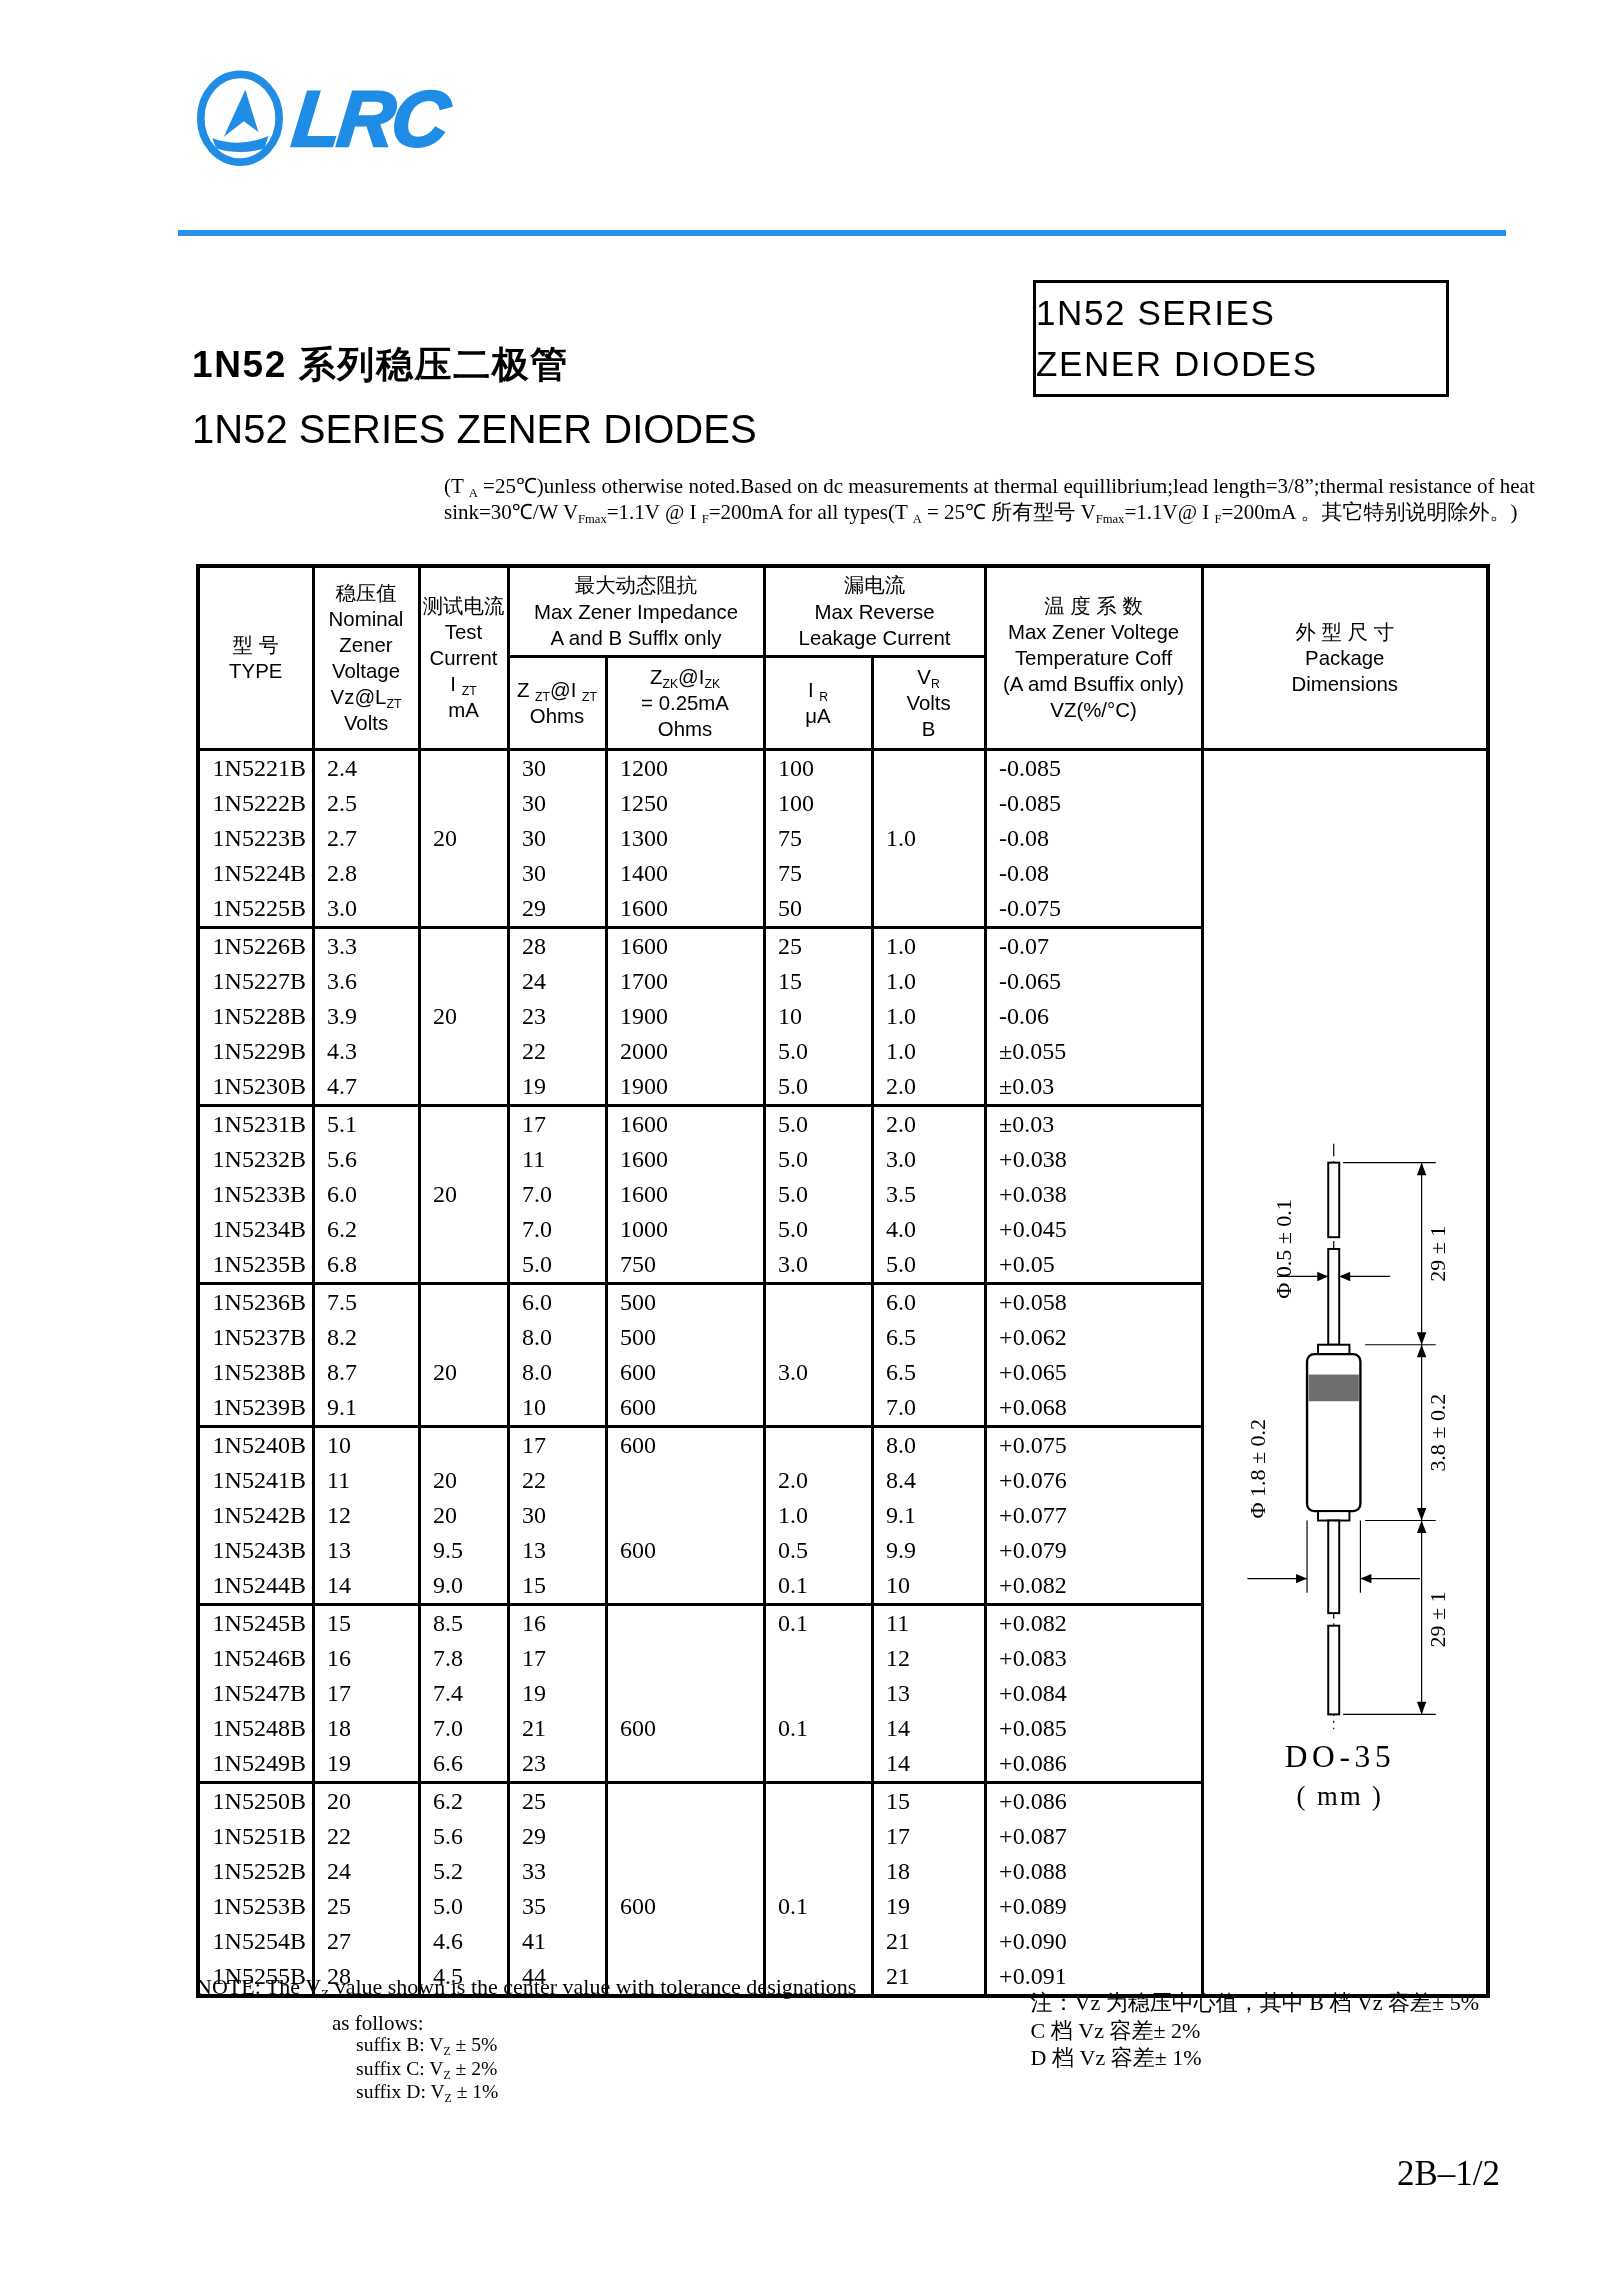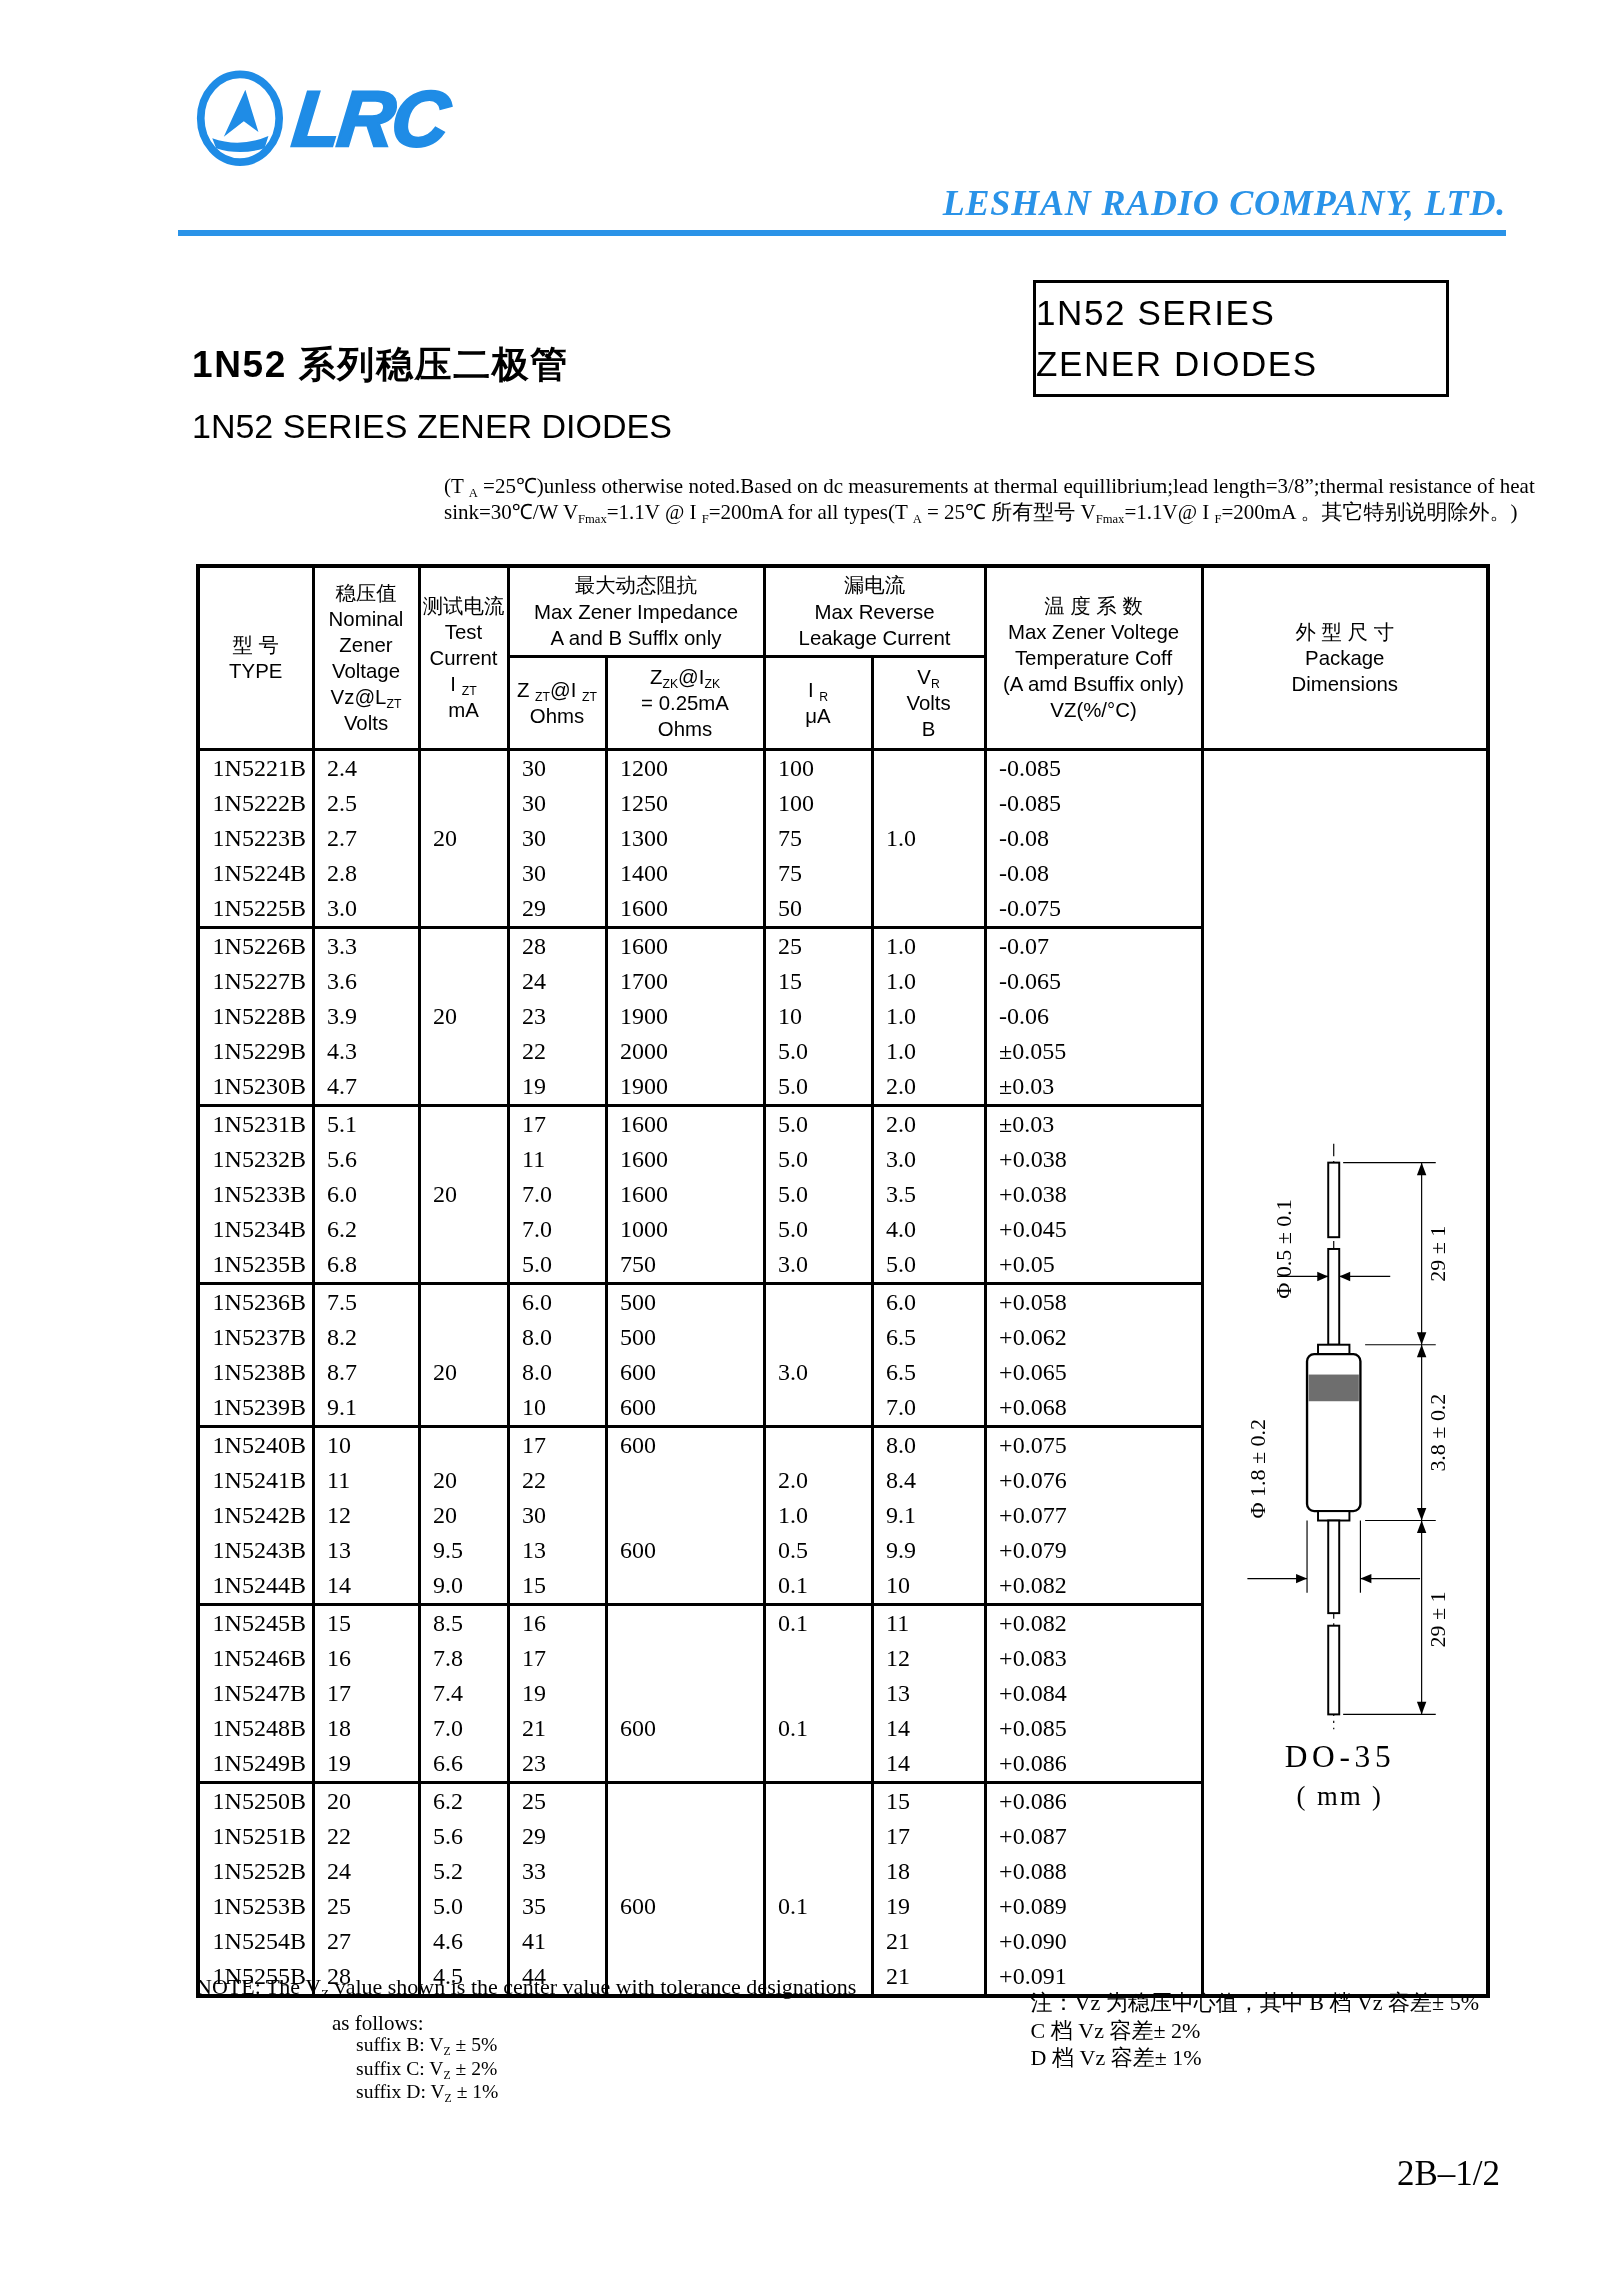--- a/index.html
+++ b/index.html
@@ -15,21 +15,21 @@
              margin-left:4.7px;-webkit-text-stroke:2.4px #1f8ce6;}
   .company{position:absolute;right:116px;top:182px;font-family:"Liberation Serif",serif;
            font-weight:bold;font-style:italic;font-size:36px;color:#2a93e8;letter-spacing:0.8px;}
   .blue-rule{position:absolute;left:178px;top:230px;width:1328px;height:5.5px;background:#2a93e8;}
   .series-box{position:absolute;left:1033px;top:280px;width:410px;height:111px;border:3.9px solid #000;
               display:flex;flex-direction:column;align-items:flex-start;justify-content:center;
               font-family:"Liberation Sans",sans-serif;font-size:35px;line-height:1.45;letter-spacing:1.6px;}
   .title-cn{position:absolute;left:192px;top:340px;font-family:"Liberation Sans",sans-serif;
             font-weight:bold;font-size:37px;letter-spacing:1.6px;}
   .title-en{position:absolute;left:192px;top:407px;font-family:"Liberation Sans",sans-serif;
-            font-size:34px;letter-spacing:0px;}
+            font-size:40px;letter-spacing:0px;}
   .intro{position:absolute;left:444px;top:473px;width:1146px;font-size:21px;line-height:26px;}
 
   
   table.spec{position:absolute;left:196px;top:564px;width:1289px;border-collapse:collapse;
              table-layout:fixed;border:4.7px solid #000;}
   table.spec th{font-family:"Liberation Sans",sans-serif;font-weight:normal;font-size:20.4px;
                 line-height:1.28;text-align:center;vertical-align:middle;border:3.1px solid #000;
                 white-space:pre-line;padding:1.6px;}
   table.spec thead tr.group-row th{height:84px;}
   table.spec thead tr.sub-row th{height:87px;}
@@ -58,21 +58,20 @@
   <div class="logo">
     <svg class="logo-emblem" viewBox="0 0 120 130">
       <ellipse cx="58" cy="64" rx="51" ry="57" fill="none" stroke="#1f8ce6" stroke-width="10"></ellipse>
       <path d="M37 88 L65 27 L82 82 L63 68 Z" fill="#1f8ce6"></path>
       <path d="M52 88 L60 70 L66 88 Z" fill="#ffffff"></path>
       <path d="M22 90 Q58 103 95 87 L90 103 Q58 113 27 103 Z" fill="#1f8ce6"></path>
     </svg>
     <span class="logo-text">LRC</span>
   </div>
 
-  <div class="company">LESHAN RADIO COMPANY, LTD.</div>
   <div class="blue-rule"></div>
 
   <div class="series-box">
     <div>1N52  SERIES</div>
     <div>ZENER  DIODES</div>
   </div>
 
   <div class="title-cn">1N52 系列稳压二极管</div>
   <div class="title-en">1N52 SERIES ZENER DIODES</div>
 

